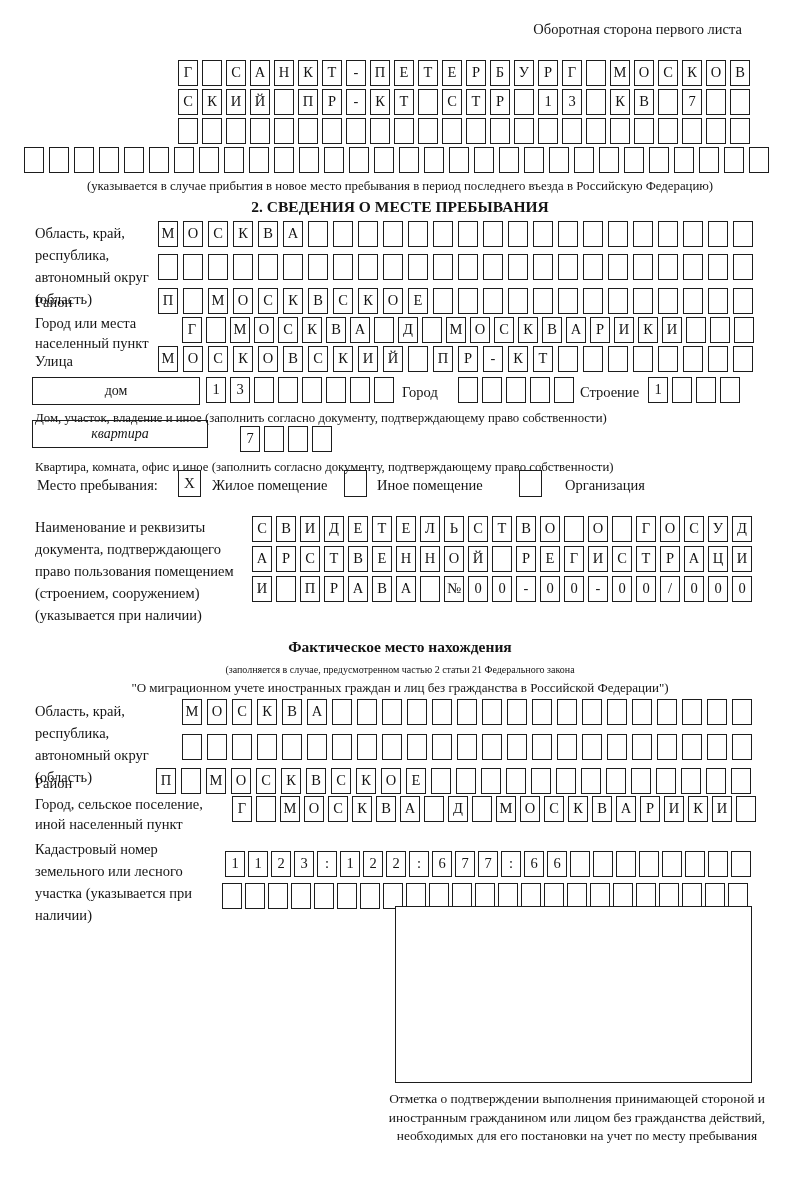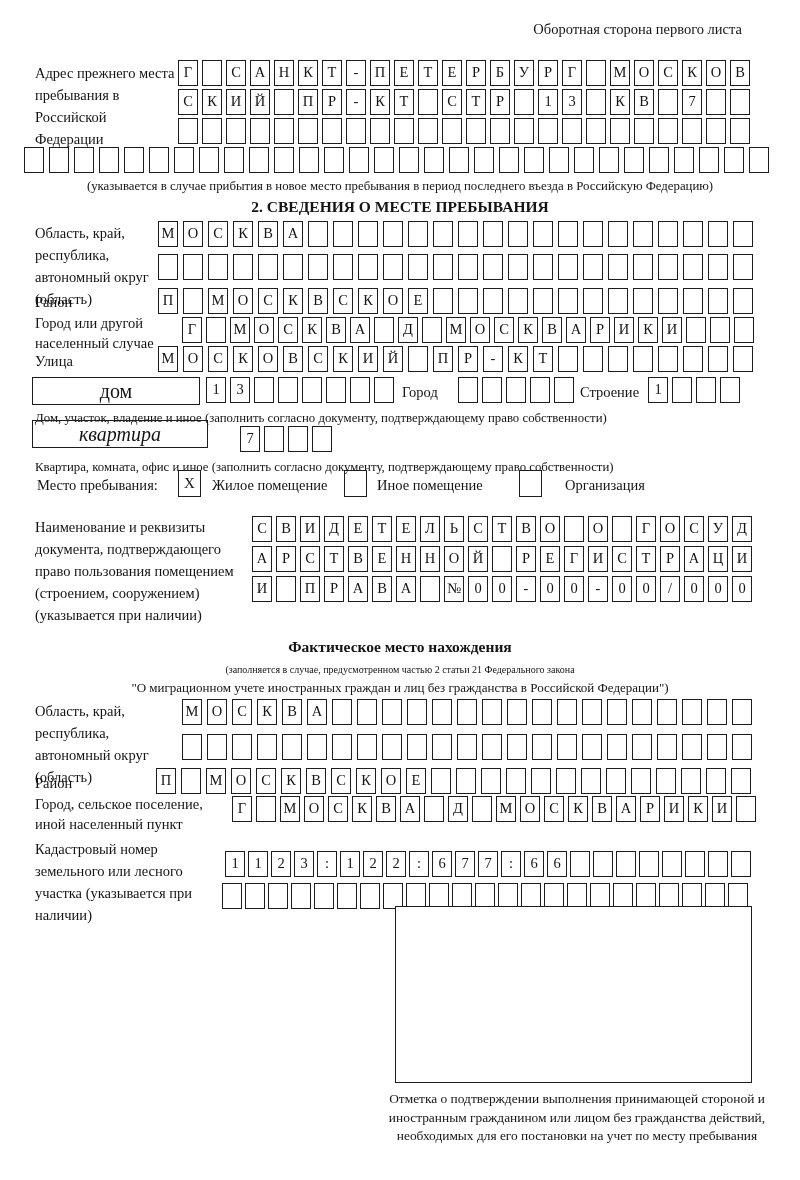--- a/index.html
+++ b/index.html
@@ -16,36 +16,35 @@
   }
   .p25 .cell { margin-right:5px; }
   .p23 .cell { margin-right:3px; }
   .label { font-size:14.5px; line-height:22px; }
   .lh20 { line-height:20px; }
   .caption { font-size:12.8px; line-height:16px; }
   .centered { left:0; width:800px; text-align:center; }
   .hdr { font-weight:bold; font-size:15.5px; }
   .wbox {
     border:1.6px solid #1d1d1d; display:flex; align-items:center; justify-content:center;
-    font-size:20px;
+    font-size:14px;
   }
   .chk {
     position:absolute; width:23px; height:27px; border:1.6px solid #1d1d1d;
     text-align:center; font-size:15px; line-height:24px;
   }
   .stampbox { border:1.7px solid #1d1d1d; background:#fff; }
 </style>
 </head>
 <body>
 
 <div class="page">
 
   <div class="abs label" style="top:18px; right:58px;">Оборотная сторона первого листа</div>
 
-  <div class="abs label" style="left:35px; top:62px; width:140px;">Адрес прежнего места пребывания в Российской Федерации</div>
   <div class="abs grid" style="left:178px; top:60px;">
       <div class="cell">Г</div>
       <div class="cell"></div>
       <div class="cell">С</div>
       <div class="cell">А</div>
       <div class="cell">Н</div>
       <div class="cell">К</div>
       <div class="cell">Т</div>
       <div class="cell">-</div>
       <div class="cell">П</div>
@@ -228,21 +227,21 @@
       <div class="cell"></div>
       <div class="cell"></div>
       <div class="cell"></div>
       <div class="cell"></div>
       <div class="cell"></div>
       <div class="cell"></div>
       <div class="cell"></div>
       <div class="cell"></div>
     </div>
 
-  <div class="abs label lh20" style="left:35px; top:313px; width:145px;">Город или другой населенный случае</div>
+  <div class="abs label lh20" style="left:35px; top:313px; width:145px;">Город или места населенный пункт</div>
   <div class="abs grid" style="left:182px; top:317px;">
       <div class="cell">Г</div>
       <div class="cell"></div>
       <div class="cell">М</div>
       <div class="cell">О</div>
       <div class="cell">С</div>
       <div class="cell">К</div>
       <div class="cell">В</div>
       <div class="cell">А</div>
       <div class="cell"></div>

